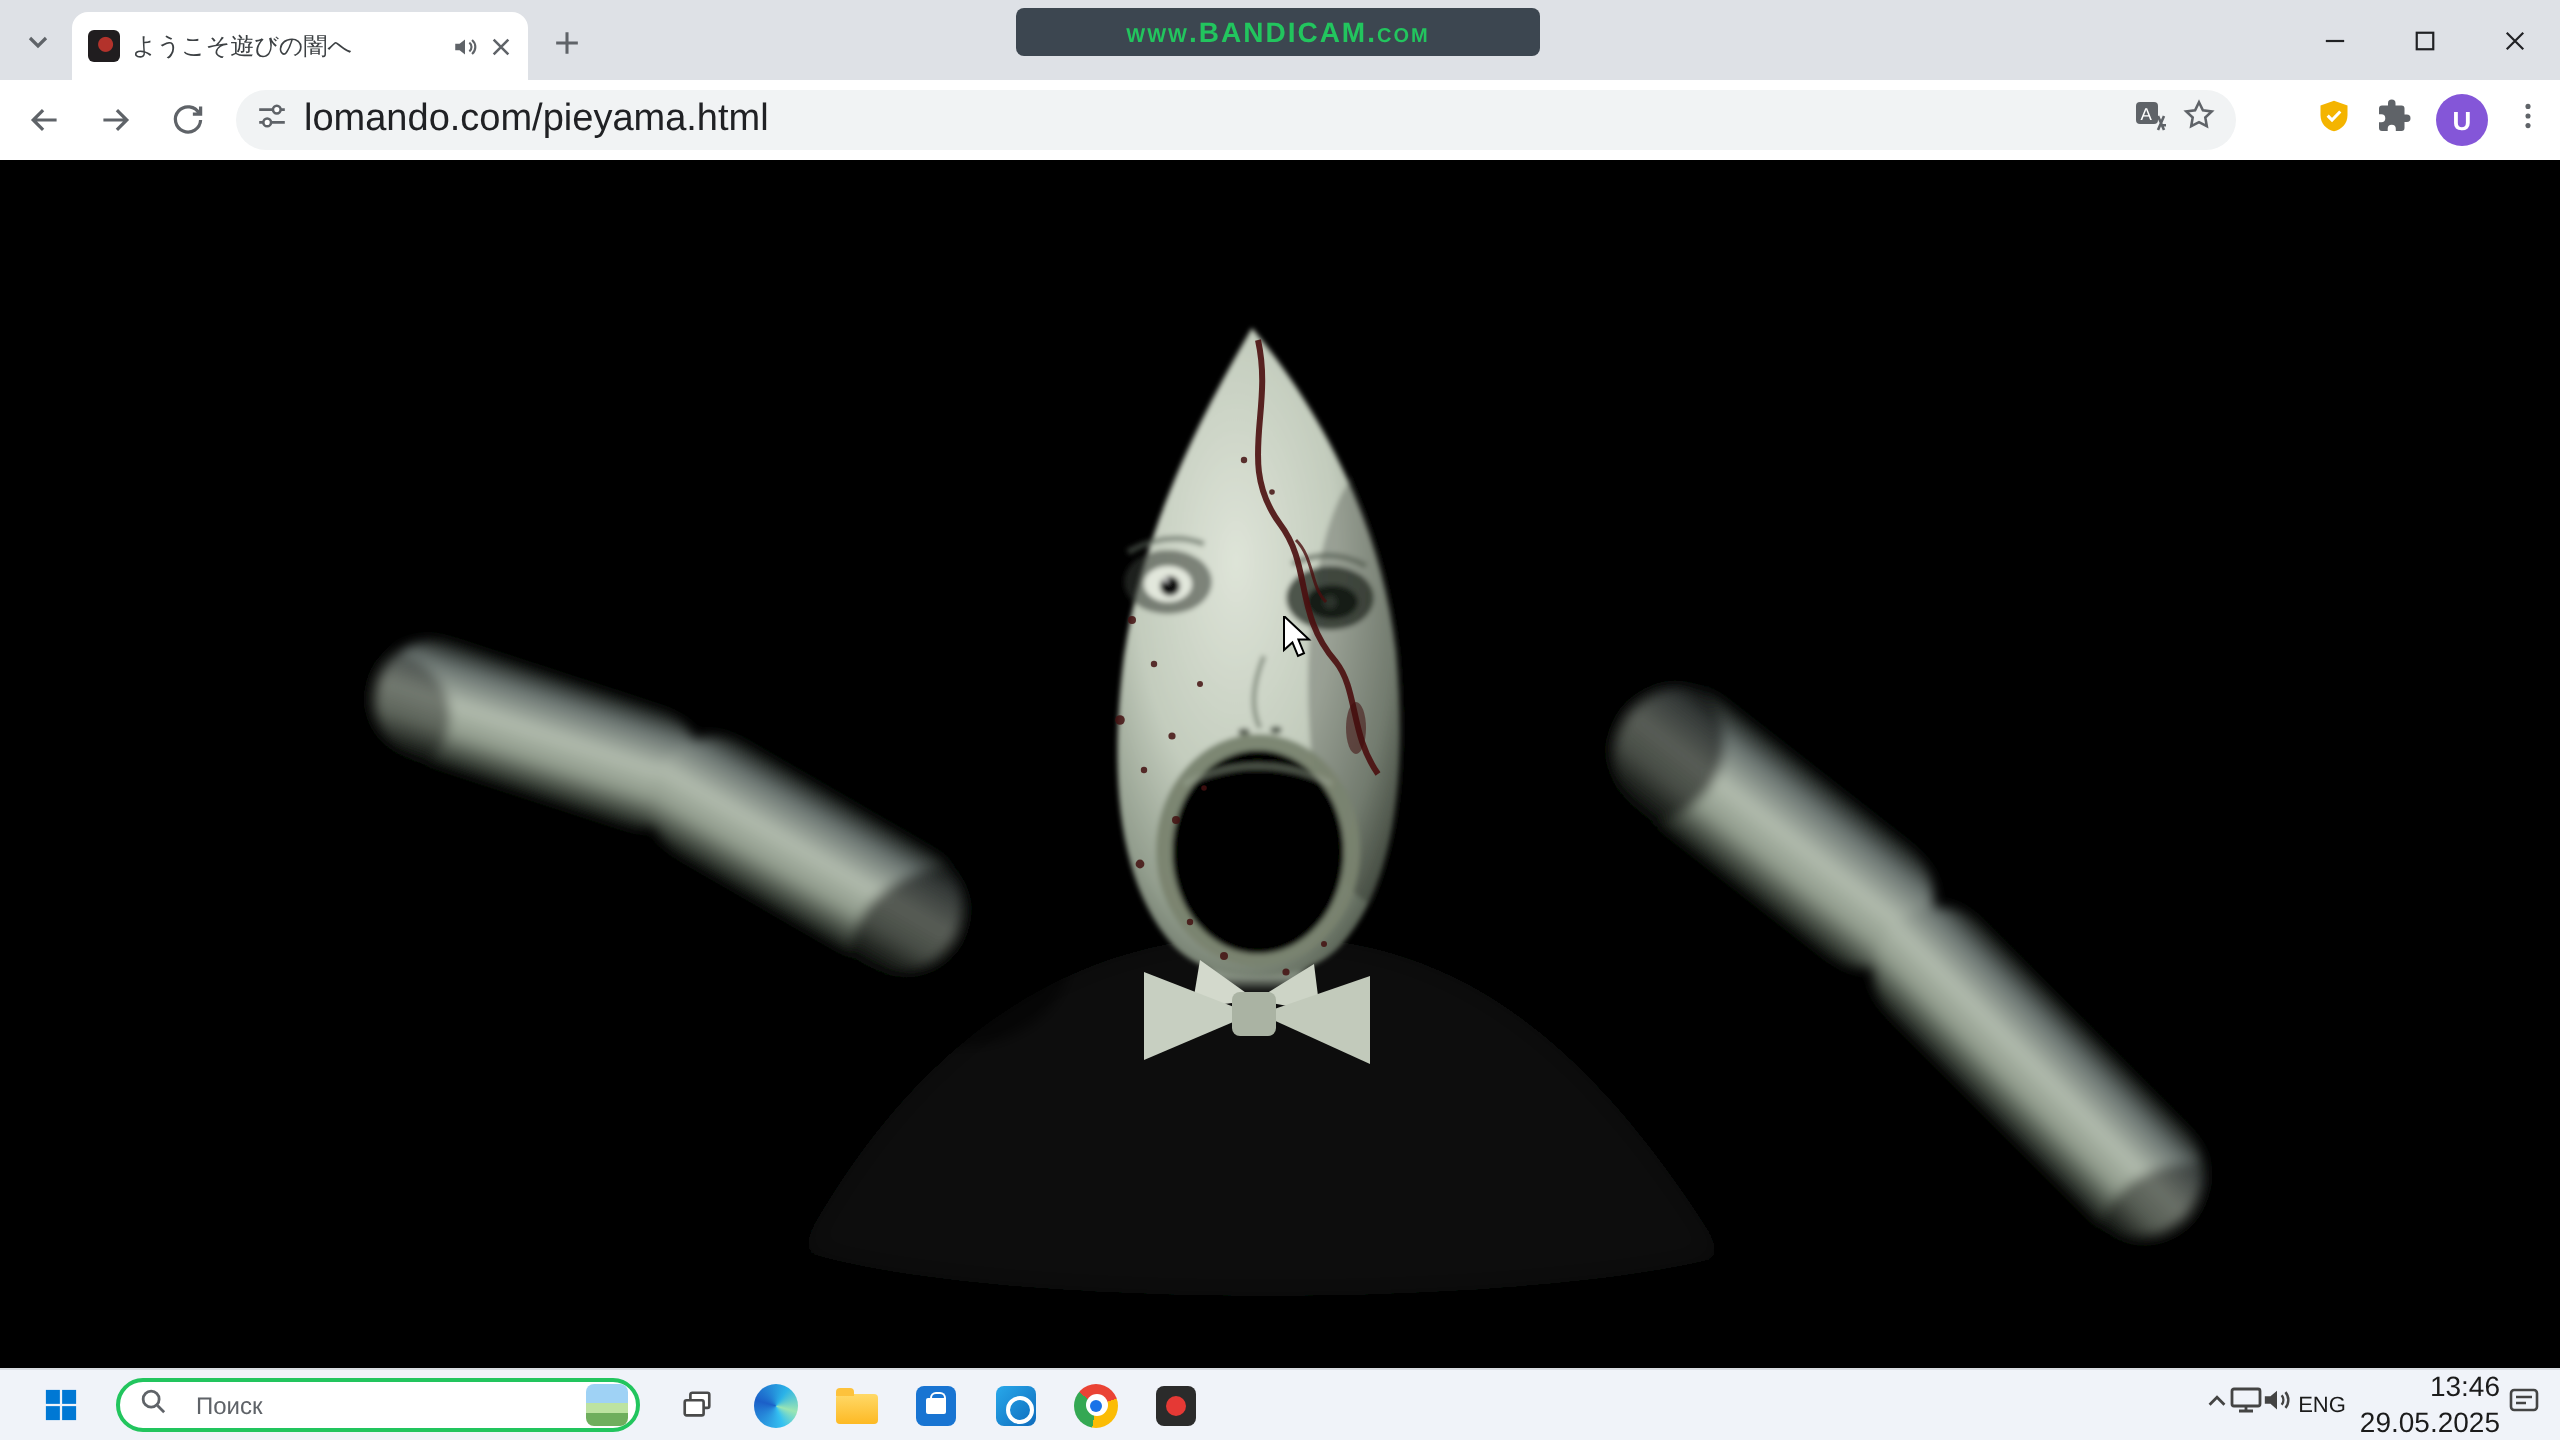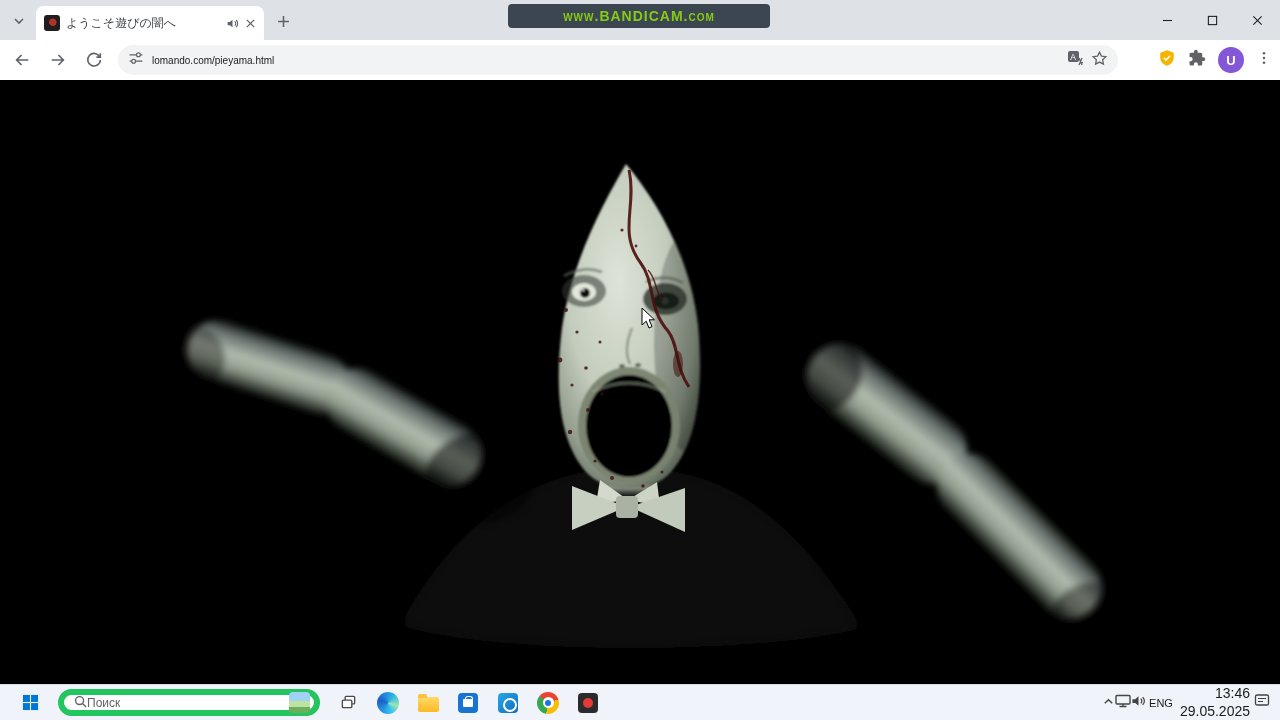--- a/index.html
+++ b/index.html
@@ -12,38 +12,38 @@
   .tab { position:absolute; left:36px; top:6px; width:228px; height:34px; background:#fff; border-radius:8px 8px 0 0; display:flex; align-items:center; padding:0 8px; gap:6px; }
   .favicon { width:16px; height:16px; border-radius:3px; background:radial-gradient(circle at 55% 45%, #b3322b 0 28%, #201d1f 32%); flex:0 0 auto; }
   .tab-title { flex:1; font-size:12px; color:#3c4043; white-space:nowrap; overflow:hidden; text-overflow:ellipsis; }
   .tab-ico { display:flex; align-items:center; justify-content:center; flex:0 0 auto; }
   .newtab { position:absolute; left:272px; top:10px; width:22px; height:22px; display:flex; align-items:center; justify-content:center; border-radius:50%; }
   .win-controls { position:absolute; right:0; top:0; height:40px; display:flex; }
   .win-btn { width:45px; height:40px; display:flex; align-items:center; justify-content:center; }
 
   
   .watermark { position:absolute; left:508px; top:4px; width:262px; height:24px; background:#3c4650; border-radius:4px; display:flex; align-items:center; justify-content:center; z-index:30; }
-  .watermark span { color:#84cc16; font-size:14px; font-weight:bold; letter-spacing:1px; font-variant:small-caps; }
+  .watermark span { color:#22c55e; font-size:14px; font-weight:bold; letter-spacing:1px; font-variant:small-caps; }
 
   
   .toolbar { position:absolute; top:40px; left:0; width:1280px; height:40px; background:#fff; display:flex; align-items:center; }
   .nav-btn { width:28px; height:28px; margin-left:8px; display:flex; align-items:center; justify-content:center; border-radius:50%; }
   .omnibox { margin-left:10px; width:1000px; height:30px; background:#f1f3f4; border-radius:15px; display:flex; align-items:center; padding:0 10px; gap:8px; }
-  .url-text { flex:1; font-size:10px; color:#202124; }
+  .url-text { flex:1; font-size:19px; color:#202124; }
   .right-icons { margin-left:auto; margin-right:8px; display:flex; align-items:center; gap:12px; }
   .avatar { width:26px; height:26px; border-radius:50%; background:#8456d8; color:#fff; font-size:13px; font-weight:bold; display:flex; align-items:center; justify-content:center; }
 
   
   .content { position:absolute; top:80px; left:0; width:1280px; height:604px; background:#000; }
   .cursor { position:absolute; left:641px; top:228px; width:16px; height:22px; z-index:20; }
 
   
   .taskbar { position:absolute; bottom:0; left:0; width:1280px; height:36px; background:#f0f3f9; border-top:1px solid #d9dce1; display:flex; align-items:center; padding:0 6px 0 10px; }
   .tb-btn { width:40px; height:32px; display:flex; align-items:center; justify-content:center; border-radius:4px; flex:0 0 auto; }
-  .searchbox { width:262px; height:27px; background:#fff; border:6px solid #22c55e; border-radius:14px; display:flex; align-items:center; padding:0 4px 0 10px; gap:0; margin:0 8px; }
+  .searchbox { width:262px; height:27px; background:#fff; border:2px solid #22c55e; border-radius:14px; display:flex; align-items:center; padding:0 4px 0 10px; gap:15px; margin:0 8px; }
   .searchbox input { border:none; outline:none; flex:1; font-size:12px; font-family:"Liberation Sans",sans-serif; color:#333; background:transparent; }
   .searchbox input::placeholder { color:#5f6368; }
   .search-img { width:21px; height:21px; border-radius:4px; background:linear-gradient(180deg,#9fd2f5 0 45%, #bde3a1 45% 70%, #6fae5d 70%); flex:0 0 auto; }
   .edge-ico { width:22px; height:22px; border-radius:50%; background:conic-gradient(from 160deg, #35c1f1, #1b5fc8 35%, #2bb3e8 65%, #9be5b3 85%, #35c1f1); }
   .folder-ico { width:21px; height:15px; background:linear-gradient(180deg,#ffd968,#fdb924); border-radius:2px; position:relative; margin-top:3px; }
   .folder-ico:before { content:""; position:absolute; left:0; top:-3px; width:9px; height:4px; background:#fdc23c; border-radius:2px 2px 0 0; }
   .store-ico { width:20px; height:20px; border-radius:4px; background:#1874d2; position:relative; }
   .store-ico:after { content:""; position:absolute; left:5px; top:6px; width:10px; height:8px; background:#fff; border-radius:1px; }
   .store-ico:before { content:""; position:absolute; left:7px; top:3px; width:6px; height:5px; border:1.5px solid #fff; border-bottom:none; border-radius:3px 3px 0 0; }
   .outlook-ico { width:20px; height:20px; border-radius:4px; background:linear-gradient(135deg,#28a8ea,#0f6cbd); position:relative; }

